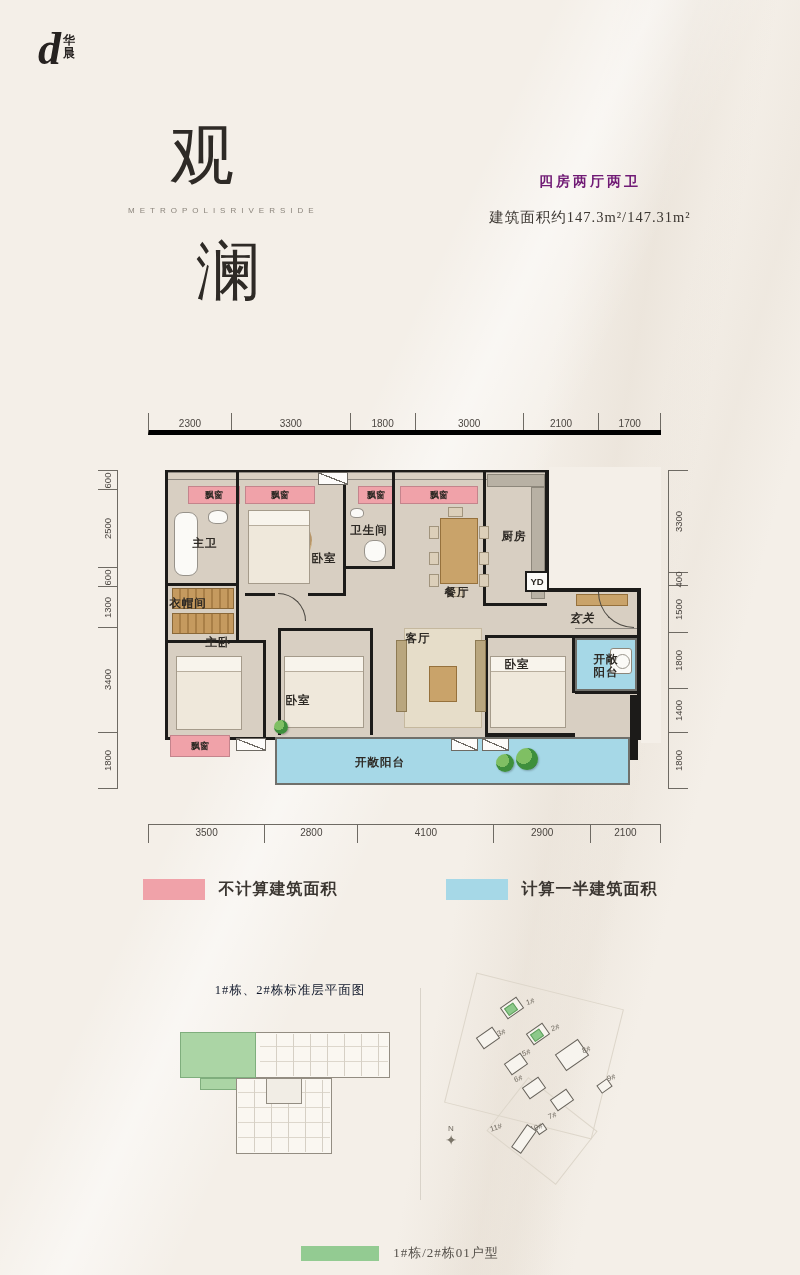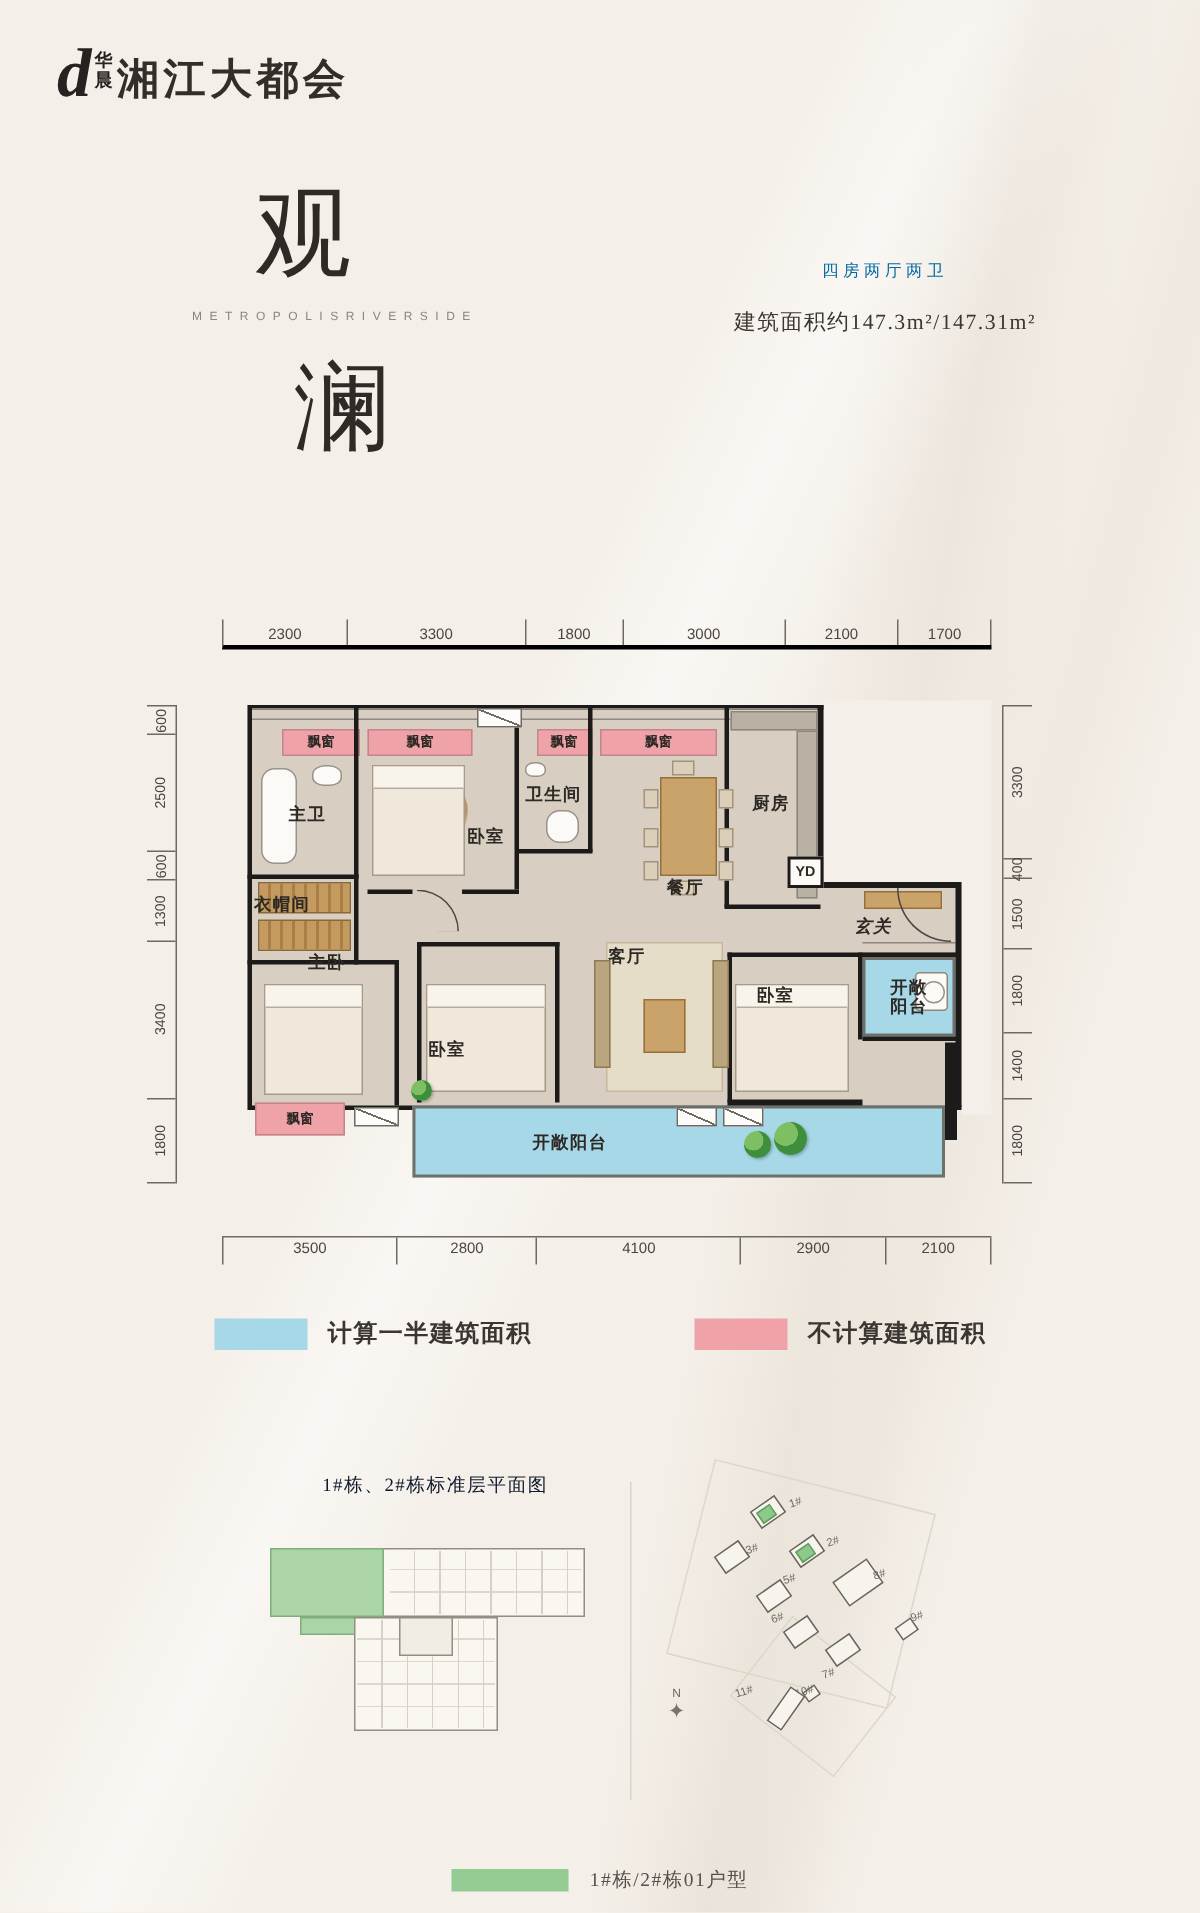--- a/index.html
+++ b/index.html
@@ -15,26 +15,26 @@
   .logo{position:absolute;left:38px;top:26px;display:flex;align-items:flex-start;}
   .logo-mark{font-size:46px;line-height:46px;font-weight:700;font-style:italic;letter-spacing:-2px;color:#262220;}
   .logo-stack{display:flex;flex-direction:column;font-size:12px;font-weight:700;line-height:13px;margin:8px 3px 0 4px;color:#262220;}
   .logo-name{font-size:28px;font-weight:600;letter-spacing:3px;margin-top:8px;color:#332e29;}
   
   .hero-char{position:absolute;font-size:64px;font-weight:400;color:#2e2a26;}
   .hero-en{position:absolute;font-size:8px;letter-spacing:5px;color:#8b857c;font-family:"Liberation Sans",sans-serif;}
   
   .unit-box{position:absolute;left:462px;top:158px;width:256px;text-align:center;}
   .unit-title{font-size:26px;font-weight:700;letter-spacing:2px;color:#332e29;}
-  .unit-rooms{font-size:11px;margin-top:15px;letter-spacing:3px;color:#0369a1;}
+  .unit-rooms{font-size:14px;margin-top:15px;letter-spacing:3px;color:#701a75;font-weight:bold;}
   .unit-area{font-size:14.5px;margin-top:17px;letter-spacing:1px;color:#3b3631;}
   
   .dim{position:absolute;display:flex;font-family:"Liberation Sans",sans-serif;font-size:10px;color:#4a4540;}
   .dim-h .seg{display:flex;justify-content:center;position:relative;}
-  .dim-top{left:148px;top:413px;width:512px;height:17px;border-bottom:3px solid #000000;border-left:1px solid #6e6a63;}
+  .dim-top{left:148px;top:413px;width:512px;height:17px;border-bottom:5px solid #000000;border-left:1px solid #6e6a63;}
   .dim-top .seg{border-right:1px solid #6e6a63;align-items:flex-end;padding-bottom:1px;}
   .dim-bottom{left:148px;top:824px;width:512px;height:18px;border-top:1px solid #6e6a63;border-left:1px solid #6e6a63;}
   .dim-bottom .seg{border-right:1px solid #6e6a63;align-items:flex-start;padding-top:2px;}
   .dim-v{flex-direction:column;font-size:9.5px;}
   .dim-left{left:98px;top:470px;width:19px;height:318px;border-right:1px solid #6e6a63;border-top:1px solid #6e6a63;}
   .dim-left .seg{border-bottom:1px solid #6e6a63;display:flex;align-items:center;justify-content:center;}
   .dim-right{left:668px;top:470px;width:19px;height:318px;border-left:1px solid #6e6a63;border-top:1px solid #6e6a63;}
   .dim-right .seg{border-bottom:1px solid #6e6a63;display:flex;align-items:center;justify-content:center;}
   .dim-v .seg span{transform:rotate(-90deg);display:block;white-space:nowrap;}
   
@@ -98,21 +98,20 @@
 <body>
 
 <div class="tex streak1"></div>
 
 <div class="logo">
   <span class="logo-mark">d</span>
   <span class="logo-stack">
     <span>华</span>
     <span>晨</span>
   </span>
-  <span class="logo-name">湘江大都会</span>
 </div>
 
 <div class="hero-char" style="left:170px;top:112px;">观</div>
 <div class="hero-en" style="left:128px;top:206px;">METROPOLISRIVERSIDE</div>
 <div class="hero-char" style="left:196px;top:228px;">澜</div>
 
 <div class="unit-box">
   <div class="unit-rooms">四房两厅两卫</div>
   <div class="unit-area">建筑面积约147.3m²/147.31m²</div>
 </div>
@@ -299,26 +298,26 @@
   <div class="rlabel" style="left:70px;top:172px;">主卧</div>
   <div class="rlabel" style="left:150px;top:230px;">卧室</div>
   <div class="rlabel" style="left:270px;top:168px;">客厅</div>
   <div class="rlabel" style="left:369px;top:194px;">卧室</div>
   <div class="rlabel wrap" style="left:458px;top:196px;">开敞阳台</div>
   <div class="rlabel" style="left:232px;top:292px;">开敞阳台</div>
 </div>
 
 <div class="legend-row">
   <div class="legend-item">
+    <span class="swatch" style="background: rgb(240, 162, 169);"></span>
+    <span class="legend-text">不计算建筑面积</span>
+  </div>
+  <div class="legend-item">
     <span class="swatch" style="background: rgb(166, 216, 231);"></span>
     <span class="legend-text">计算一半建筑面积</span>
-  </div>
-  <div class="legend-item">
-    <span class="swatch" style="background: rgb(240, 162, 169);"></span>
-    <span class="legend-text">不计算建筑面积</span>
   </div>
 </div>
 
 <div class="key-caption">1#栋、2#栋标准层平面图</div>
 <div id="keyplan">
   <div class="kp" style="left:2px;top:6px;width:210px;height:46px;"></div>
   <div class="kp-lines" style="left:82px;top:8px;width:128px;height:42px;"></div>
   <div class="kp-green" style="left:2px;top:6px;width:76px;height:46px;"></div>
   <div class="kp-green" style="left:22px;top:52px;width:42px;height:12px;"></div>
   <div class="kp" style="left:58px;top:52px;width:96px;height:76px;"></div>

